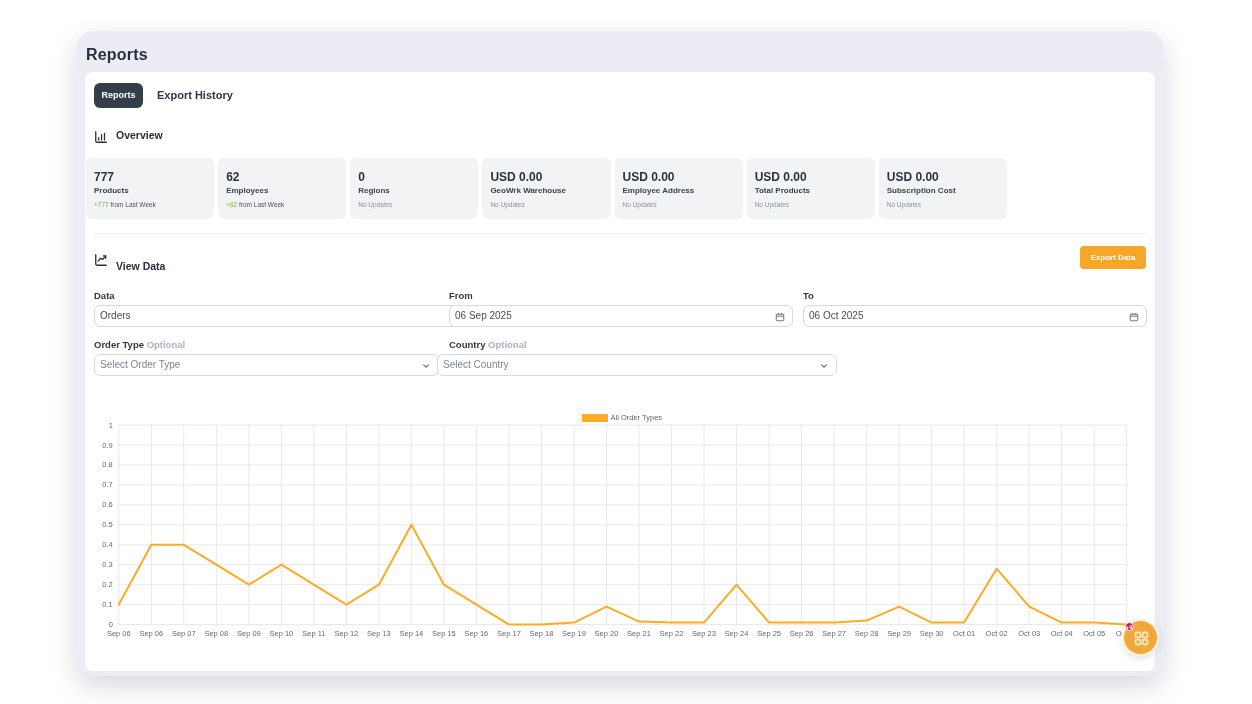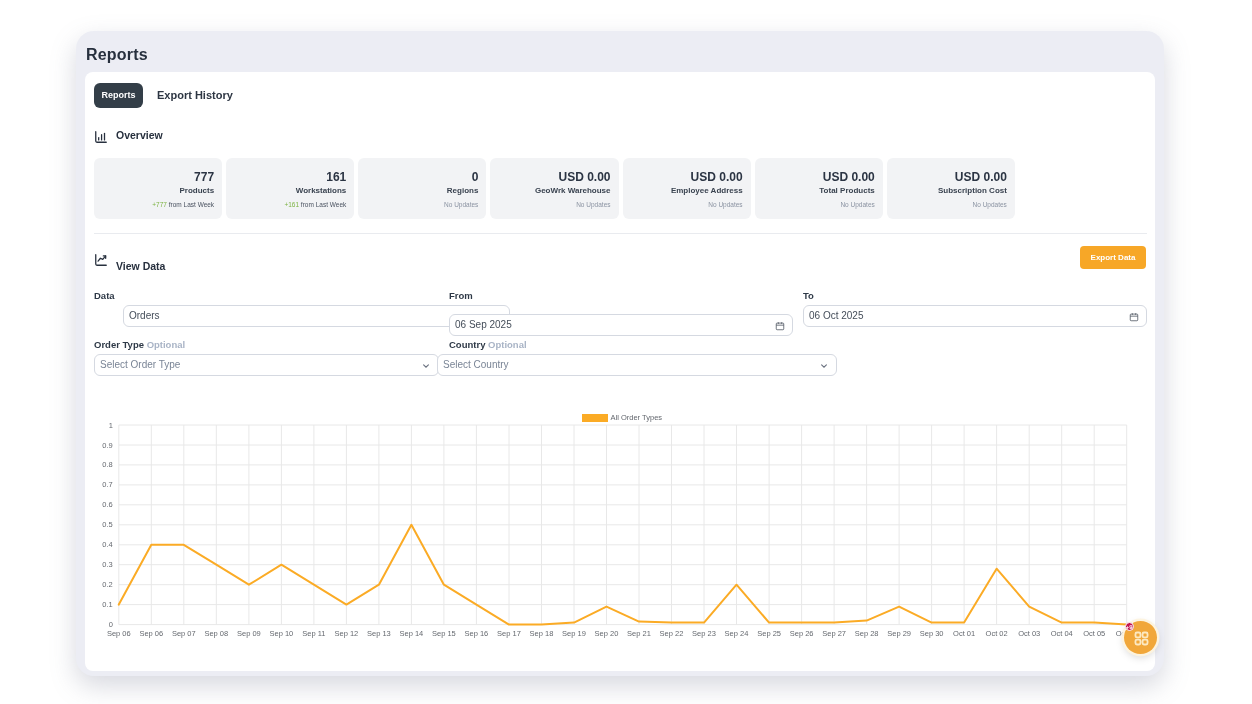--- a/index.html
+++ b/index.html
@@ -8,21 +8,21 @@
 .panel { left:76px; top:31px; width:1088px; height:645px; background:#ecedf4; border-radius:18px; box-shadow:0 10px 26px rgba(110,115,140,0.28); }
 .title { left:86px; top:46px; font-size:16px; font-weight:bold; color:#27303e; letter-spacing:0.2px; }
 .card { left:85px; top:72px; width:1070px; height:599px; background:#ffffff; border-radius:8px; }
 .tabpill { left:94px; top:83px; width:49px; height:25px; background:#333e48; border-radius:6px; color:#ffffff; font-size:9px; font-weight:bold; text-align:center; line-height:25px; }
 .tab2 { left:157px; top:83px; height:25px; line-height:25px; font-size:11px; font-weight:bold; color:#2d3643; }
 .sechead { font-size:10.5px; font-weight:bold; color:#27303e; }
 .ovicon { left:94px; top:130px; }
 .ovtext { left:116px; top:129px; line-height:13px; }
 .vdicon { left:94px; top:253px; }
 .vdtext { left:116px; top:252px; line-height:13px;margin-top:8px; }
-.cards { left:94px; top:158px; width:1053px; height:61px; display:grid; grid-template-columns:repeat(8,1fr); gap:4px; position:absolute;text-align:right; }
+.cards { left:86px; top:158px; width:1053px; height:61px; display:grid; grid-template-columns:repeat(8,1fr); gap:4px; position:absolute; }
 .stat { background:#f2f3f5; border-radius:6px; padding:11.5px 8px 0 8px; }
 .stat .num { font-size:12px; font-weight:bold; color:#2b3443; line-height:14px; }
 .stat .lbl { font-size:8px; font-weight:600; color:#3a4350; margin-top:2.5px; line-height:10px; }
 .stat .sub { font-size:6.5px; color:#4a5260; margin-top:4.5px; line-height:8px; }
 .stat .sub .grn { color:#7db343; }
 .stat .sub.gray { color:#8b93a2; }
 .divider { left:94px; top:233px; width:1053px; height:1px; background:#e9ebef; }
 .exportbtn { left:1080px; top:246px; width:66px; height:23px; background:#f7a727; border-radius:4px; color:#ffffff; font-size:8px; font-weight:bold; text-align:center; line-height:23px; }
 .flabel { font-size:9.5px; font-weight:bold; color:#2e3947; }
 .opt { font-weight:600; color:#a9b4c6; }
@@ -52,23 +52,23 @@
   </svg>
 <div class="abs sechead ovtext">Overview</div>
 
 <div class="cards">
   <div class="stat">
       <div class="num">777</div>
       <div class="lbl">Products</div>
       <div class="sub"><span class="grn">+777</span> from Last Week</div>
     </div>
   <div class="stat">
-      <div class="num">161</div>
-      <div class="lbl">Workstations</div>
-      <div class="sub"><span class="grn">+161</span> from Last Week</div>
+      <div class="num">62</div>
+      <div class="lbl">Employees</div>
+      <div class="sub"><span class="grn">+62</span> from Last Week</div>
     </div>
   <div class="stat">
       <div class="num">0</div>
       <div class="lbl">Regions</div>
       <div class="sub gray">No Updates</div>
     </div>
   <div class="stat">
       <div class="num">USD 0.00</div>
       <div class="lbl">GeoWrk Warehouse</div>
       <div class="sub gray">No Updates</div>
@@ -97,26 +97,26 @@
     <path d="m7 14 4-5 4 2 5-6"></path>
     <path d="M16 5h4v4"></path>
   </svg>
 <div class="abs sechead vdtext">View Data</div>
 <div class="abs exportbtn">Export Data</div>
 
 <div class="abs flabel" style="left:94px; top:290px;">Data</div>
 <div class="abs flabel" style="left:449px; top:290px;">From</div>
 <div class="abs flabel" style="left:803px; top:290px;">To</div>
 
-<div class="abs input" style="left:94px; top:305px; width:387px;margin-left:29px;">Orders
+<div class="abs input" style="left:94px; top:305px; width:387px;">Orders
   <svg class="chev" width="8" height="8" viewBox="0 0 10 10" fill="none" stroke="#6b7280" stroke-width="1.4" stroke-linecap="round">
       <path d="M2 3.5 5 6.5 8 3.5"></path>
     </svg>
 </div>
-<div class="abs input" style="left:449px; top:314px; width:344px;">06 Sep 2025
+<div class="abs input" style="left:449px; top:305px; width:344px;">06 Sep 2025
   <svg class="cal" width="10" height="10" viewBox="0 0 24 24" fill="none" stroke="#555d68" stroke-width="2">
       <rect x="3" y="5" width="18" height="16" rx="2"></rect>
       <path d="M8 3v4M16 3v4M3 10h18"></path>
     </svg>
 </div>
 <div class="abs input" style="left:803px; top:305px; width:344px;">06 Oct 2025
   <svg class="cal" width="10" height="10" viewBox="0 0 24 24" fill="none" stroke="#555d68" stroke-width="2">
       <rect x="3" y="5" width="18" height="16" rx="2"></rect>
       <path d="M8 3v4M16 3v4M3 10h18"></path>
     </svg>

